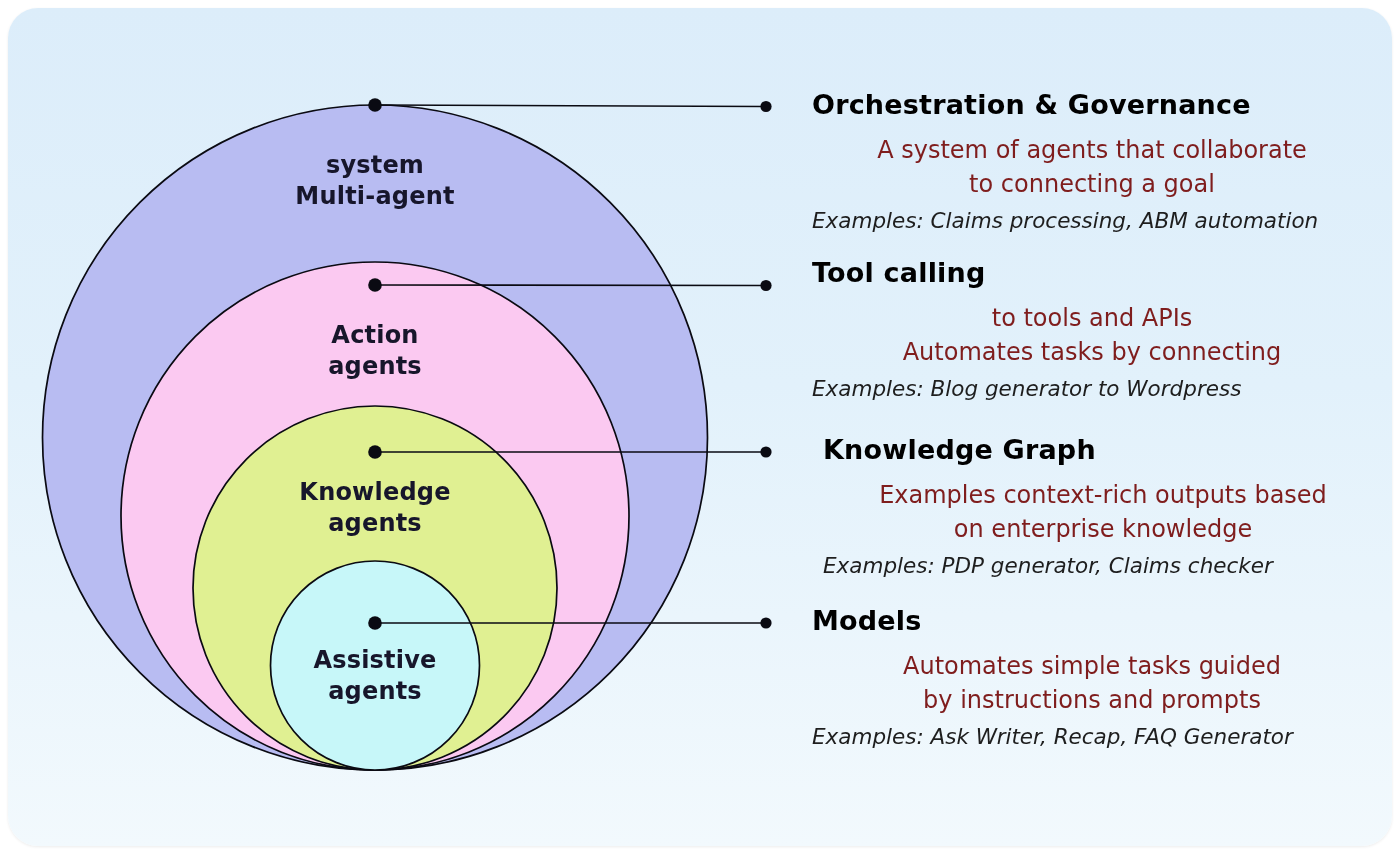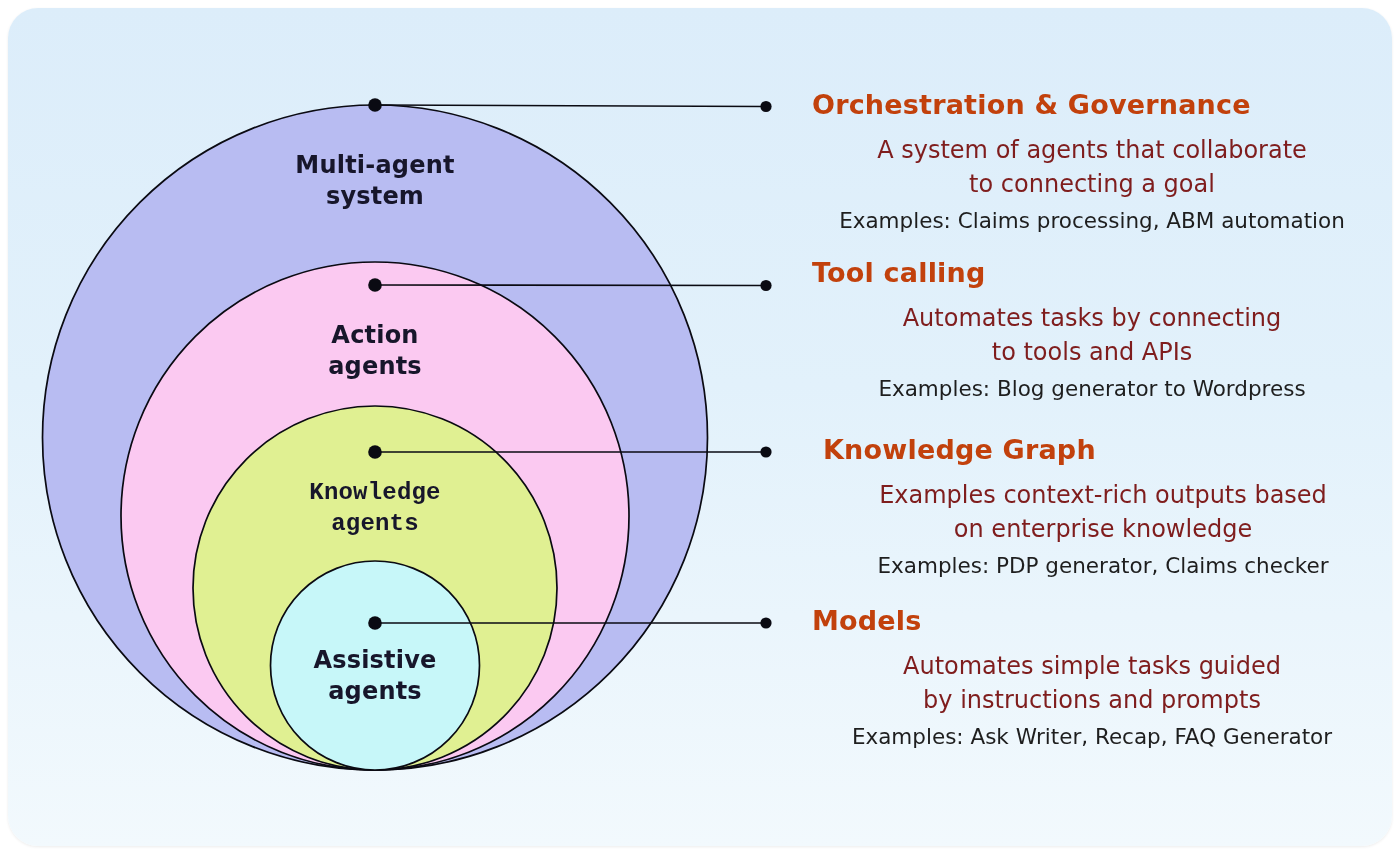--- a/index.html
+++ b/index.html
@@ -35,53 +35,53 @@
     width: 300px;
     text-align: center;
     font-size: 24px;
     font-weight: 600;
     line-height: 31px;
     color: #17162b;
     letter-spacing: 0.2px;
   }
   .ring-label.rl1 { top: 150px; }
   .ring-label.rl2 { top: 320px; }
-  .ring-label.rl3 { top: 477px; font-family: Liberation Mono, monospace; }
+  .ring-label.rl3 { top: 477px; }
   .ring-label.rl4 { top: 645px; }
 
   .annotation {
     position: absolute;
     left: 812px;
     width: 560px;
   }
   .annotation.a1 { top: 88px; }
   .annotation.a2 { top: 256px; }
   .annotation.a3 { top: 433px; margin-left: 11px; }
   .annotation.a4 { top: 604px; }
 
   .annotation .title {
     font-size: 27px;
     font-weight: 700;
     line-height: 34px;
-    color: #c2410c;
+    color: #000000;
     letter-spacing: 0.2px;
     margin-bottom: 11px;
   }
   .annotation .desc {
     font-size: 24px;
     line-height: 34px;
     color: #7f1d1d;
     text-align: center;
   }
   .annotation .examples {
     margin-top: 5px;
     font-size: 21.5px;
     line-height: 29px;
+    font-style: italic;
     color: #1e1e1e;
-    text-align: center;
   }
 </style>
 </head>
 <body>
 
 <div class="stage">
   <div class="card"></div>
 
   <svg class="diagram-svg" viewBox="0 0 1400 854" xmlns="http://www.w3.org/2000/svg">
 
@@ -100,22 +100,22 @@
     <circle cx="375" cy="452" r="6.8" fill="#0a0a12"></circle>
     <circle cx="375" cy="623" r="6.8" fill="#0a0a12"></circle>
 
     <circle cx="766" cy="106.5" r="5.6" fill="#0a0a12"></circle>
     <circle cx="766" cy="285.5" r="5.6" fill="#0a0a12"></circle>
     <circle cx="766" cy="452" r="5.6" fill="#0a0a12"></circle>
     <circle cx="766" cy="623" r="5.6" fill="#0a0a12"></circle>
   </svg>
 
   <div class="ring-label rl1">
+    <div>system</div>
     <div>Multi-agent</div>
-    <div>system</div>
   </div>
   <div class="ring-label rl2">
     <div>Action</div>
     <div>agents</div>
   </div>
   <div class="ring-label rl3">
     <div>Knowledge</div>
     <div>agents</div>
   </div>
   <div class="ring-label rl4">
@@ -125,22 +125,22 @@
 
   <div class="annotation a1">
     <div class="title">Orchestration &amp; Governance</div>
     <div class="desc">A system of agents that collaborate</div>
     <div class="desc">to connecting a goal</div>
     <div class="examples">Examples: Claims processing, ABM automation</div>
   </div>
 
   <div class="annotation a2">
     <div class="title">Tool calling</div>
+    <div class="desc">to tools and APIs</div>
     <div class="desc">Automates tasks by connecting</div>
-    <div class="desc">to tools and APIs</div>
     <div class="examples">Examples: Blog generator to Wordpress</div>
   </div>
 
   <div class="annotation a3">
     <div class="title">Knowledge Graph</div>
     <div class="desc">Examples context-rich outputs based</div>
     <div class="desc">on enterprise knowledge</div>
     <div class="examples">Examples: PDP generator, Claims checker</div>
   </div>
 

